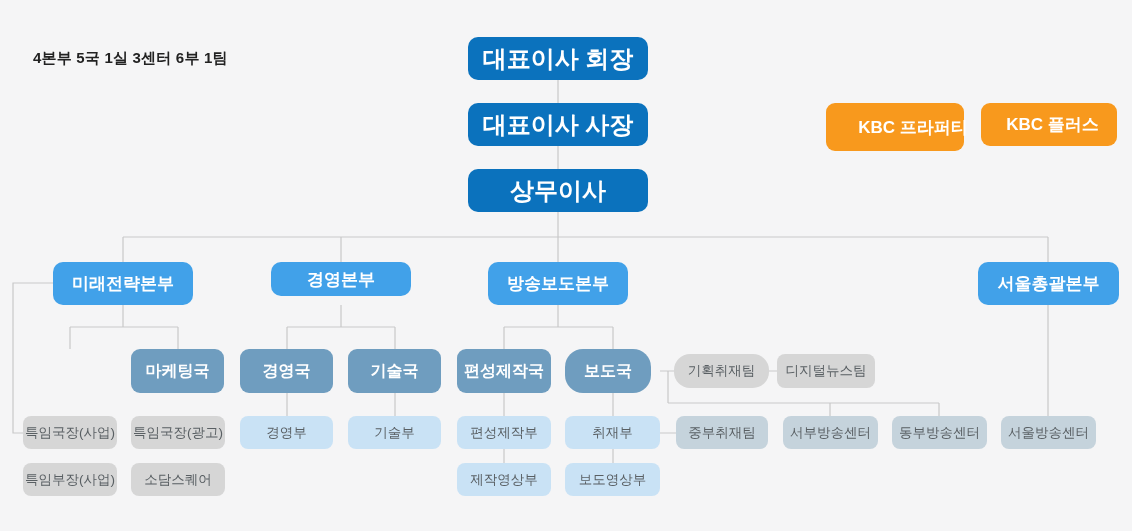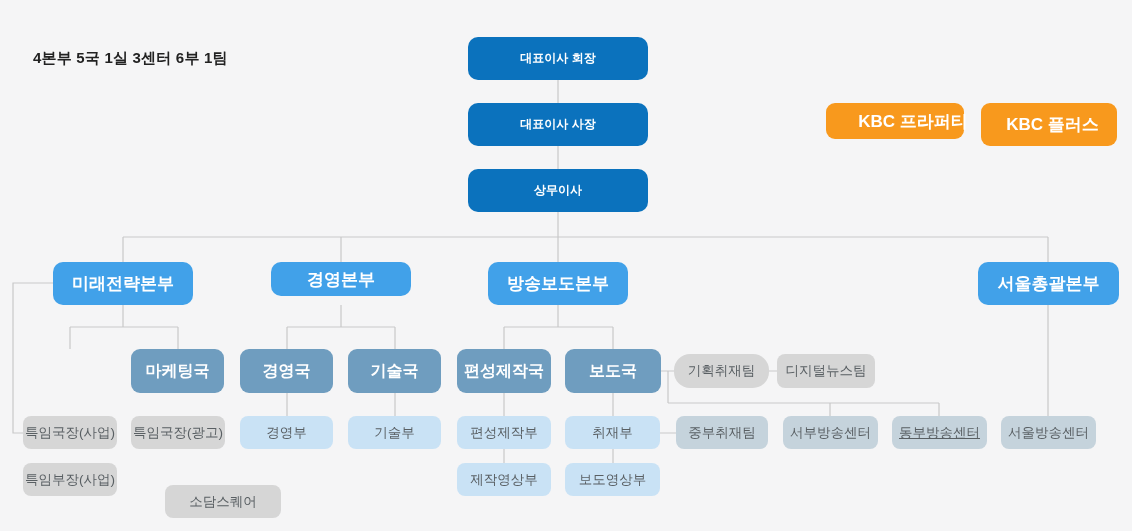--- a/index.html
+++ b/index.html
@@ -27,21 +27,21 @@
   svg.wires{position:absolute;left:0;top:0;width:1132px;height:531px;}
   .node{
     position:absolute;
     display:flex;align-items:center;justify-content:center;
     text-align:center;
     border-radius:10px;
     white-space:nowrap;
   }
   .node.exec{
     background:var(--executive-box);
-    color:#ffffff;font-size:12px;font-weight:bold;
+    color:#ffffff;font-size:24px;font-weight:bold;
   }
   .node.affiliate{
     background:var(--affiliate-box);
     color:#ffffff;font-size:17px;font-weight:bold;
     border-radius:9px;
   }
   .node.division{
     background:var(--division-box);
     color:#ffffff;font-size:17px;font-weight:bold;
   }
@@ -92,47 +92,47 @@
       M660 433 H676
     "></path>
   </svg>
 
   <div class="summary">4본부 5국 1실 3센터 6부 1팀</div>
 
   <div class="node exec" style="left:468px;top:37px;width:180px;height:43px;">대표이사 회장</div>
   <div class="node exec" style="left:468px;top:103px;width:180px;height:43px;">대표이사 사장</div>
   <div class="node exec" style="left:468px;top:169px;width:180px;height:43px;">상무이사</div>
 
-  <div class="node affiliate" style="left:826px;top:103px;width:138px;height:36px;padding-left:36px;">KBC 프라퍼티</div>
+  <div class="node affiliate" style="left:826px;top:103px;width:138px;height:48px;padding-left:36px;">KBC 프라퍼티</div>
   <div class="node affiliate" style="left:981px;top:103px;width:136px;height:43px;padding-left:7px;">KBC 플러스</div>
 
   <div class="node division" style="left:53px;top:262px;width:140px;height:43px;">미래전략본부</div>
   <div class="node division" style="left:271px;top:262px;width:140px;height:34px;">경영본부</div>
   <div class="node division" style="left:488px;top:262px;width:140px;height:43px;">방송보도본부</div>
   <div class="node division" style="left:978px;top:262px;width:141px;height:43px;">서울총괄본부</div>
 
   <div class="node bureau" style="left:131px;top:349px;width:93px;height:44px;">마케팅국</div>
   <div class="node bureau" style="left:240px;top:349px;width:93px;height:44px;">경영국</div>
   <div class="node bureau" style="left:348px;top:349px;width:93px;height:44px;">기술국</div>
   <div class="node bureau" style="left:457px;top:349px;width:94px;height:44px;">편성제작국</div>
-  <div class="node bureau" style="left:565px;top:349px;width:96px;height:44px;">보도국</div>
+  <div class="node bureau" style="left:565px;top:349px;width:86px;height:44px;border-radius:18px;">보도국</div>
 
   <div class="node small teamgray" style="left:674px;top:354px;width:95px;height:34px;border-radius:16px;">기획취재팀</div>
   <div class="node small teamgray" style="left:777px;top:354px;width:98px;height:34px;">디지털뉴스팀</div>
 
   <div class="node small teamgray" style="left:23px;top:416px;width:94px;height:33px;">특임국장(사업)</div>
   <div class="node small teamgray" style="left:131px;top:416px;width:94px;height:33px;">특임국장(광고)</div>
   <div class="node small teamgray" style="left:23px;top:463px;width:94px;height:33px;">특임부장(사업)</div>
-  <div class="node small teamgray" style="left:131px;top:485px;width:116px;height:33px;margin-left:34px;">소담스퀘어</div>
+  <div class="node small teamgray" style="left:131px;top:463px;width:94px;height:33px;">소담스퀘어</div>
 
   <div class="node small dept" style="left:240px;top:416px;width:93px;height:33px;">경영부</div>
   <div class="node small dept" style="left:348px;top:416px;width:93px;height:33px;">기술부</div>
   <div class="node small dept" style="left:457px;top:416px;width:94px;height:33px;">편성제작부</div>
   <div class="node small dept" style="left:565px;top:416px;width:95px;height:33px;">취재부</div>
   <div class="node small dept" style="left:457px;top:463px;width:94px;height:33px;">제작영상부</div>
   <div class="node small dept" style="left:565px;top:463px;width:95px;height:33px;">보도영상부</div>
 
   <div class="node small centerbox" style="left:676px;top:416px;width:92px;height:33px;">중부취재팀</div>
   <div class="node small centerbox" style="left:783px;top:416px;width:95px;height:33px;">서부방송센터</div>
-  <div class="node small centerbox" style="left:892px;top:416px;width:95px;height:33px;text-decoration:underline;">동부방송센터</div>
+  <div class="node small centerbox" style="left:892px;top:416px;width:95px;height:33px;">동부방송센터</div>
   <div class="node small centerbox" style="left:1001px;top:416px;width:95px;height:33px;">서울방송센터</div>
 
 </div>
 
 </body></html>

